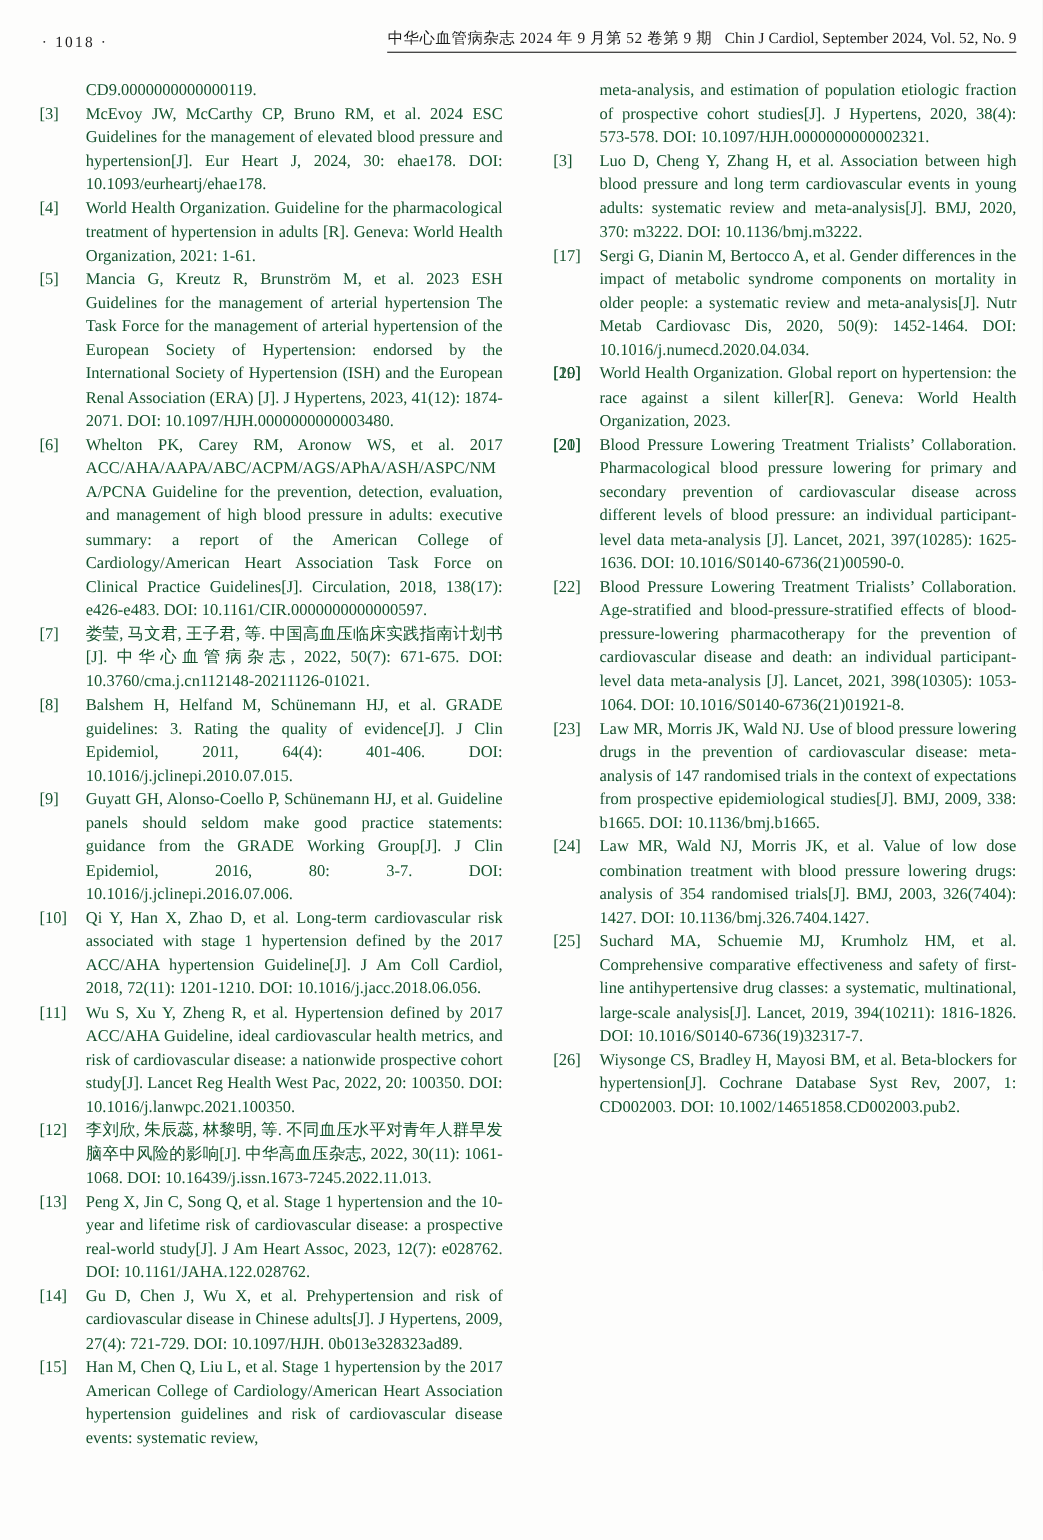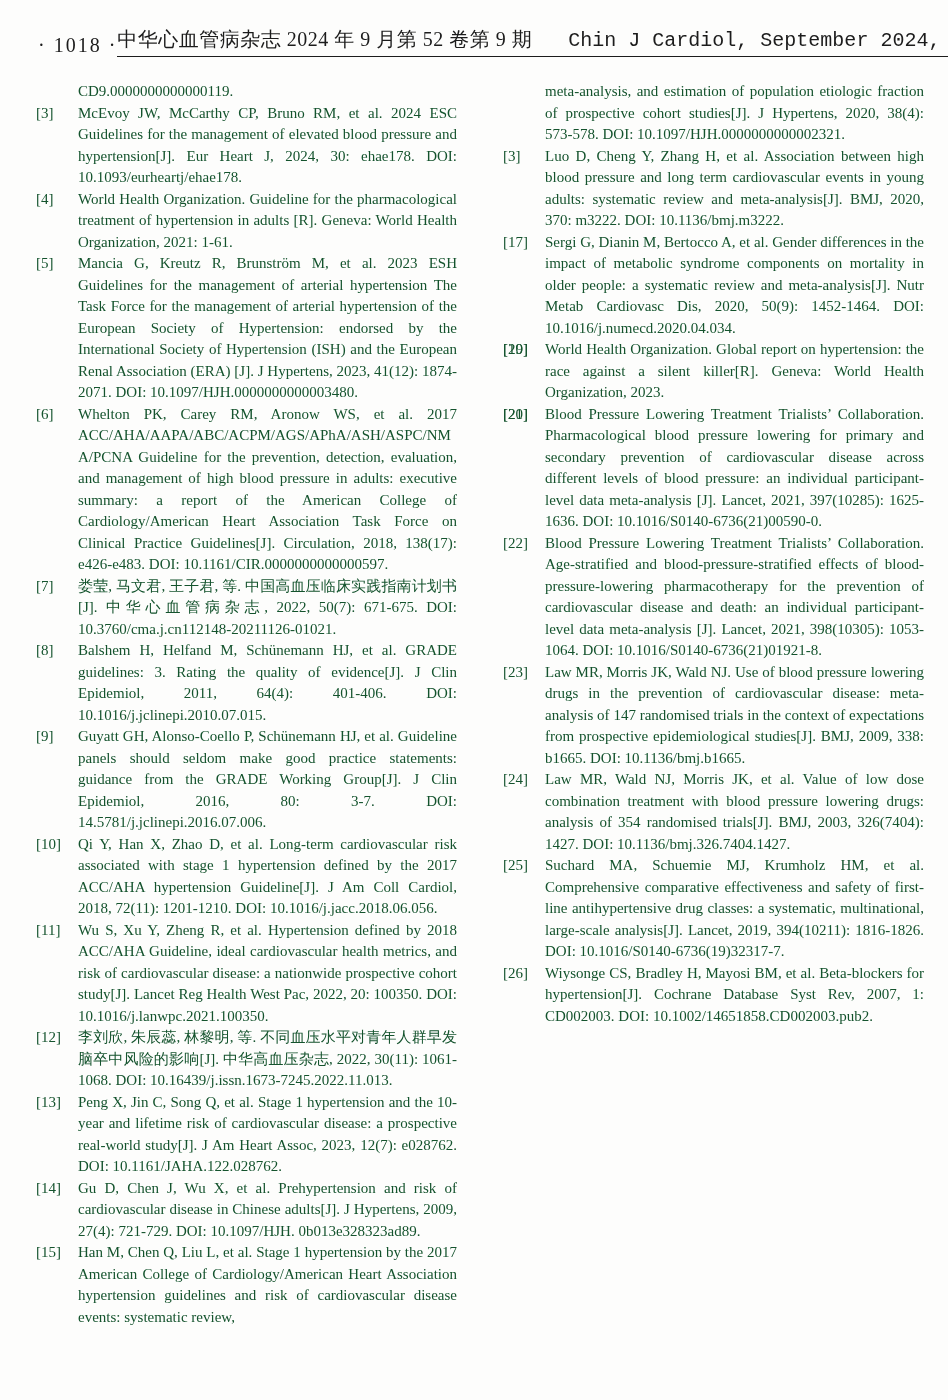--- a/index.html
+++ b/index.html
@@ -10,37 +10,38 @@
     margin: 0 auto;
     background: #fdfdfc;
     color: #2b2b2b;
     font-family: "Liberation Serif", "DejaVu Serif", serif;
     overflow: hidden;
     box-sizing: border-box;
   }
   .page-header {
     display: flex;
     align-items: flex-end;
+    justify-content: space-between;
     padding: 26px 24px 0 36px;
-    font-size: 20px;
+    font-size: 14px;
     color: #1c1c1c;
     border-radius: 18px;
   }
   .page-num {
     letter-spacing: 2px;
     padding-left: 2px;
     white-space: nowrap;
   }
   .journal-title {
     border-bottom: 1.5px solid #1c1c1c;
     padding-bottom: 3px;
     white-space: nowrap;
   }
   .journal-title .cn { letter-spacing: 0.5px; }
-  .journal-title .en { margin-left: 31px; font-family: Liberation Mono, monospace; }
+  .journal-title .en { margin-left: 8px; }
   .columns {
     display: flex;
     gap: 46px;
     padding: 24px 24px 0 36px;
     box-sizing: border-box;
   }
   .col {
     width: 421px;
     flex: 0 0 421px;
   }
@@ -108,31 +109,31 @@
           <span class="txt">娄莹, 马文君, 王子君, 等. 中国高血压临床实践指南计划书[J]. 中华心血管病杂志, 2022, 50(7): 671-675. DOI: 10.3760/cma.j.cn112148-20211126-01021.</span>
         </div>
 
         <div class="ref">
           <span class="num">[8]</span>
           <span class="txt">Balshem H, Helfand M, Schünemann HJ, et al. GRADE guidelines: 3. Rating the quality of evidence[J]. J Clin Epidemiol, 2011, 64(4): 401-406. DOI: 10.1016/j.jclinepi.2010.07.015.</span>
         </div>
 
         <div class="ref">
           <span class="num">[9]</span>
-          <span class="txt">Guyatt GH, Alonso-Coello P, Schünemann HJ, et al. Guideline panels should seldom make good practice statements: guidance from the GRADE Working Group[J]. J Clin Epidemiol, 2016, 80: 3-7. DOI: 14.5781/j.jclinepi.2016.07.006.</span>
+          <span class="txt">Guyatt GH, Alonso-Coello P, Schünemann HJ, et al. Guideline panels should seldom make good practice statements: guidance from the GRADE Working Group[J]. J Clin Epidemiol, 2016, 80: 3-7. DOI: 10.1016/j.jclinepi.2016.07.006.</span>
         </div>
 
         <div class="ref">
           <span class="num">[10]</span>
           <span class="txt">Qi Y, Han X, Zhao D, et al. Long-term cardiovascular risk associated with stage 1 hypertension defined by the 2017 ACC/AHA hypertension Guideline[J]. J Am Coll Cardiol, 2018, 72(11): 1201-1210. DOI: 10.1016/j.jacc.2018.06.056.</span>
         </div>
 
         <div class="ref">
           <span class="num">[11]</span>
-          <span class="txt">Wu S, Xu Y, Zheng R, et al. Hypertension defined by 2018 ACC/AHA Guideline, ideal cardiovascular health metrics, and risk of cardiovascular disease: a nationwide prospective cohort study[J]. Lancet Reg Health West Pac, 2022, 20: 100350. DOI: 10.1016/j.lanwpc.2021.100350.</span>
+          <span class="txt">Wu S, Xu Y, Zheng R, et al. Hypertension defined by 2017 ACC/AHA Guideline, ideal cardiovascular health metrics, and risk of cardiovascular disease: a nationwide prospective cohort study[J]. Lancet Reg Health West Pac, 2022, 20: 100350. DOI: 10.1016/j.lanwpc.2021.100350.</span>
         </div>
 
         <div class="ref">
           <span class="num">[12]</span>
           <span class="txt">李刘欣, 朱辰蕊, 林黎明, 等. 不同血压水平对青年人群早发脑卒中风险的影响[J]. 中华高血压杂志, 2022, 30(11): 1061-1068. DOI: 10.16439/j.issn.1673-7245.2022.11.013.</span>
         </div>
 
         <div class="ref">
           <span class="num">[13]</span>
           <span class="txt">Peng X, Jin C, Song Q, et al. Stage 1 hypertension and the 10-year and lifetime risk of cardiovascular disease: a prospective real-world study[J]. J Am Heart Assoc, 2023, 12(7): e028762. DOI: 10.1161/JAHA.122.028762.</span>

